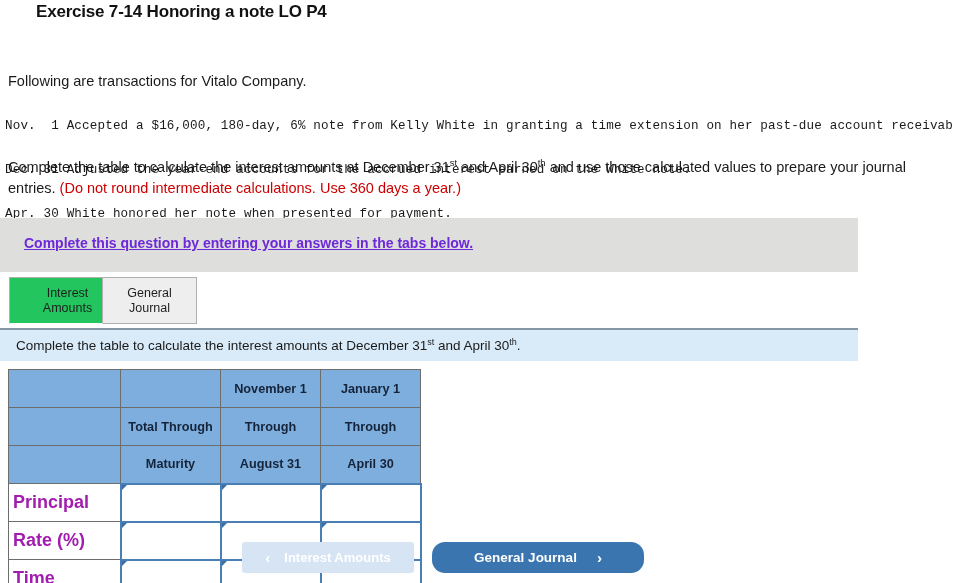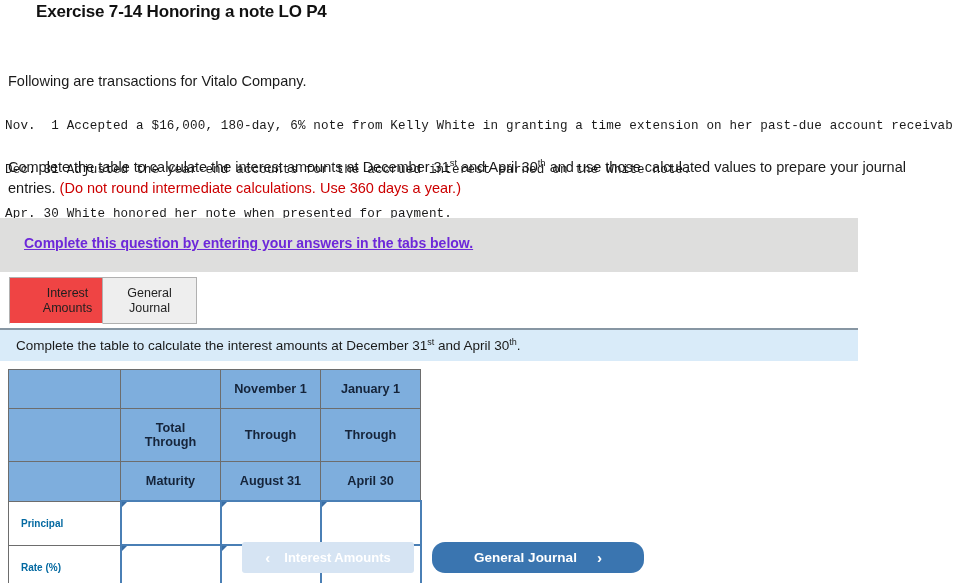--- a/index.html
+++ b/index.html
@@ -110,21 +110,21 @@
     justify-content: center;
     font-size: 12.5px;
     line-height: 15px;
     color: #1f1f1f;
     text-align: center;
     cursor: pointer;
   }
   .tab.active {
     left: 9px;
     width: 94px;
-    background: #ef4444;
+    background: #22c55e;
     border-bottom: 1px solid #ffffff;
     height: 47px;
     z-index: 3;
     padding-left: 23px;
   }
   .tab.inactive {
     left: 103px;
     width: 94px;
     background: #eeeeee;
     border-left: none;
@@ -158,42 +158,42 @@
   
   .amt-table {
     position: absolute;
     left: 8px;
     top: 369px;
     border-collapse: collapse;
     table-layout: fixed;
   }
   .amt-table td {
     border: 1px solid #6d6d6d;
-    padding: 12px;
+    padding: 4px;
     height: 38px;
     box-sizing: border-box;
   }
   .col-label { width: 112px; }
   .col-data  { width: 100px; }
 
   .hdr-cell {
     background: #7eaedd;
     color: #15243a;
     font-size: 12.7px;
     font-weight: bold;
     text-align: center;
     vertical-align: middle;
   }
   .hdr-blank {
     background: #7eaedd;
   }
   .row-label {
-    font-size: 10px;
-    font-weight: bold;
-    color: #0369a1;
+    font-size: 18px;
+    font-weight: bold;
+    color: #a21caf;
     padding-left: 5px;
     background: #ffffff;
     vertical-align: middle;
     height: 23px;
   }
   .input-cell {
     background: #ffffff;
     border: 2px solid #4a7fb5 !important;
     position: relative;
     height: 23px;

